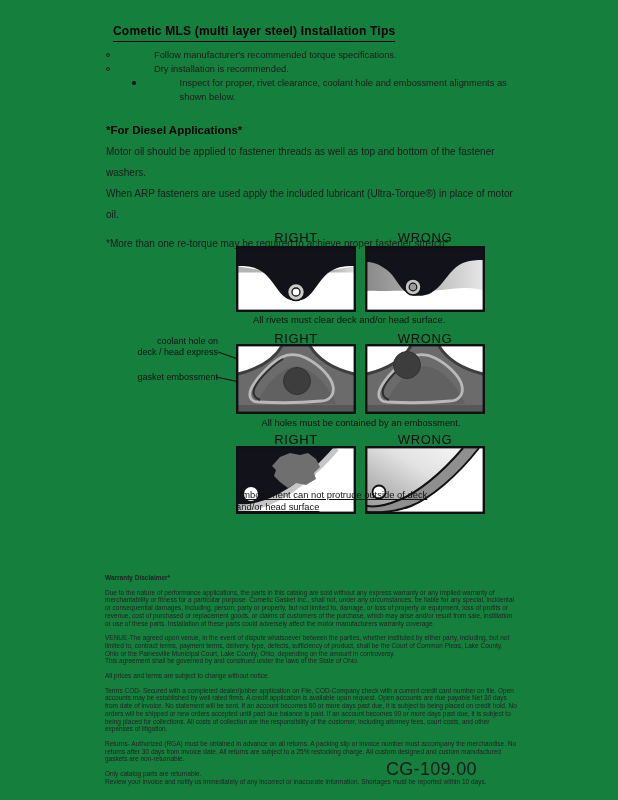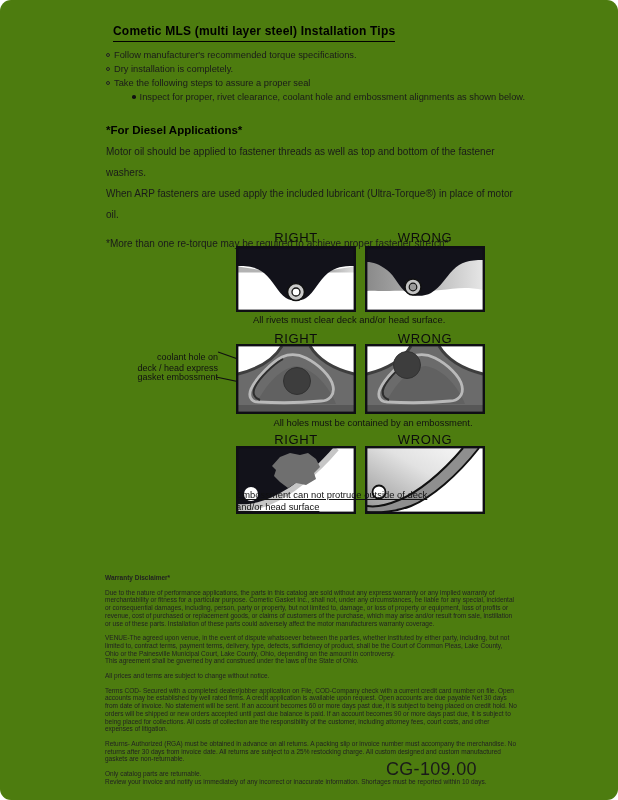--- a/index.html
+++ b/index.html
@@ -1,25 +1,25 @@
 <!DOCTYPE html>
 <html><head>
 <meta charset="utf-8">
 <style>
   * { box-sizing: border-box; margin: 0; padding: 0; }
   html,body { background:#ffffff; }
   body { font-family: "Liberation Sans", sans-serif; color:#1a1a1a; }
-  .page { position:relative; width:618px; height:800px; background:#4d7c0f; overflow:hidden;border-radius:11px; }
+  .page { position:relative; width:618px; height:800px; background:#15803d; overflow:hidden; }
 
   
   .content { position:absolute; left:113px; top:21px; width:414px; }
   .title { display:inline-block; font-size:12px; font-weight:bold; color:#000;
            letter-spacing:.2px; border-bottom:1.6px solid #000; padding-bottom:3px; margin-bottom:6px; }
   .tips { list-style:none; margin-left:-7px; }
-  .tips .row { display:flex; line-height:14px; font-size:9.3px; }
+  .tips .row { display:flex; line-height:14px; font-size:9.3px;gap:40px; }
   .m1 { width:4px; height:4px; border:1px solid #222; border-radius:50%; margin:4.5px 4px 0 0; flex:0 0 auto; }
   .m2 { width:3.6px; height:3.6px; background:#111; border-radius:50%; margin:5px 4px 0 0; flex:0 0 auto; }
   .sub { margin-left:26px; }
   .diesel-heading { font-size:11.5px; font-weight:bold; color:#000; margin:20px 0 5px -7px; }
   .content p { font-size:10px; line-height:21px; margin:0 0 8px -7px; white-space:pre-line; }
 
   
   .abs { position:absolute; }
   .rw-label { width:120px; text-align:center; font-size:13px; letter-spacing:.6px; color:#0c0c0c; }
   .panel { display:block; }
@@ -42,25 +42,21 @@
   <div class="content">
     <div class="title">Cometic MLS (multi layer steel) Installation Tips</div>
 
     <div class="tips">
       <div class="row">
         <span class="m1"></span>
         <span>Follow manufacturer's recommended torque specifications.</span>
       </div>
       <div class="row">
         <span class="m1"></span>
-        <span>Dry installation is completely.</span>
-      </div>
-      <div class="row">
-        <span class="m1"></span>
-        <span>Take the following steps to assure a proper seal</span>
+        <span>Dry installation is recommended.</span>
       </div>
       <div class="row sub">
         <span class="m2"></span>
         <span>Inspect for proper, rivet clearance, coolant hole and embossment alignments as shown below.</span>
       </div>
     </div>
 
     <div class="diesel-heading">*For Diesel Applications*</div>
     <p>Motor oil should be applied to fastener threads as well as top and bottom of the fastener washers.
 When ARP fasteners are used apply the included lubricant (Ultra-Torque®) in place of motor oil.</p>
@@ -100,21 +96,21 @@
     <circle cx="48" cy="41" r="8" fill="#c4c4c4" stroke="#111" stroke-width="1.5"></circle>
     <circle cx="48" cy="41" r="3.8" fill="#9a9a9a" stroke="#111" stroke-width="1.2"></circle>
     <rect x="1.2" y="1.2" width="117.6" height="63.6" fill="none" stroke="#0f0f14" stroke-width="2.4"></rect>
   </svg>
 
   <div class="abs cap" style="left:236px; top:314px; width:300px;margin-left:17px;">All rivets must clear deck and/or head surface.</div>
 
   <div class="abs rw-label" style="left:236px; top:331px;">RIGHT</div>
   <div class="abs rw-label" style="left:365px; top:331px;">WRONG</div>
 
-  <div class="abs ann" style="left:108px; top:352px; width:110px;">
+  <div class="abs ann" style="left:108px; top:336px; width:110px;">
     <div>coolant hole on</div>
     <div>deck / head express</div>
   </div>
   <div class="abs ann" style="left:103px; top:372px; width:115px;">gasket embossment</div>
 
   <svg class="abs" style="left:212px; top:344px;" width="90" height="48" viewBox="0 0 90 48">
     <line x1="6" y1="8" x2="80" y2="34" stroke="#111" stroke-width="1.1"></line>
     <line x1="4" y1="33" x2="47" y2="42" stroke="#111" stroke-width="1.1"></line>
   </svg>
 
@@ -139,21 +135,21 @@
     <path d="M2,2 H46 Q34,22 2,30 Z" fill="#fff"></path>
     <path d="M118,2 H74 Q86,22 118,30 Z" fill="#fff"></path>
     <path d="M46,2 Q34,22 2,30" stroke="#3e3e3e" stroke-width="3" fill="none"></path>
     <path d="M74,2 Q86,22 118,30" stroke="#3e3e3e" stroke-width="3" fill="none"></path>
     <path d="M22,58 C15,58 12,52 15,45 C20,34 36,18 46,13 C54,9.5 62,10 70,14 C82,20 95,32 97,42 C99,51 93,57 85,57 C65,59 40,59 22,58 Z" fill="none" stroke="#b9b9b9" stroke-width="2.8"></path>
     <path d="M24,56 C18,54 16,49 19,43 C24,33 38,20 47,15" fill="none" stroke="#2e2e2e" stroke-width="2"></path>
     <circle cx="42" cy="21" r="13.5" fill="#3d3d3d" stroke="#323232" stroke-width="1"></circle>
     <rect x="1.2" y="1.2" width="117.6" height="67.6" fill="none" stroke="#0f0f14" stroke-width="2.4"></rect>
   </svg>
 
-  <div class="abs cap cap-center" style="left:248px; top:417px; width:250px;">All holes must be contained by an embossment.</div>
+  <div class="abs cap cap-center" style="left:236px; top:417px; width:250px;">All holes must be contained by an embossment.</div>
 
   <div class="abs rw-label" style="left:236px; top:432px;">RIGHT</div>
   <div class="abs rw-label" style="left:365px; top:432px;">WRONG</div>
 
   <svg class="abs panel" style="left:236px; top:446px;" width="120" height="68" viewBox="0 0 120 68">
     <rect width="120" height="68" fill="#fff"></rect>
     <path d="M100,2 C78,28 52,48 34,55 C20,61 8,62 2,61" stroke="#c6c6c6" stroke-width="7" fill="none"></path>
     <path d="M2,2 H97 C76,26 52,45 34,52 C20,58 8,59 2,58 Z" fill="#12121a"></path>
     <polygon points="36,20 44,11 54,7 64,9 72,7 80,13 84,21 78,27 80,33 70,39 60,37 52,42 44,36 38,30 40,24" fill="#6f6f6f"></polygon>
     <circle cx="15" cy="48" r="7" fill="#fff"></circle>

